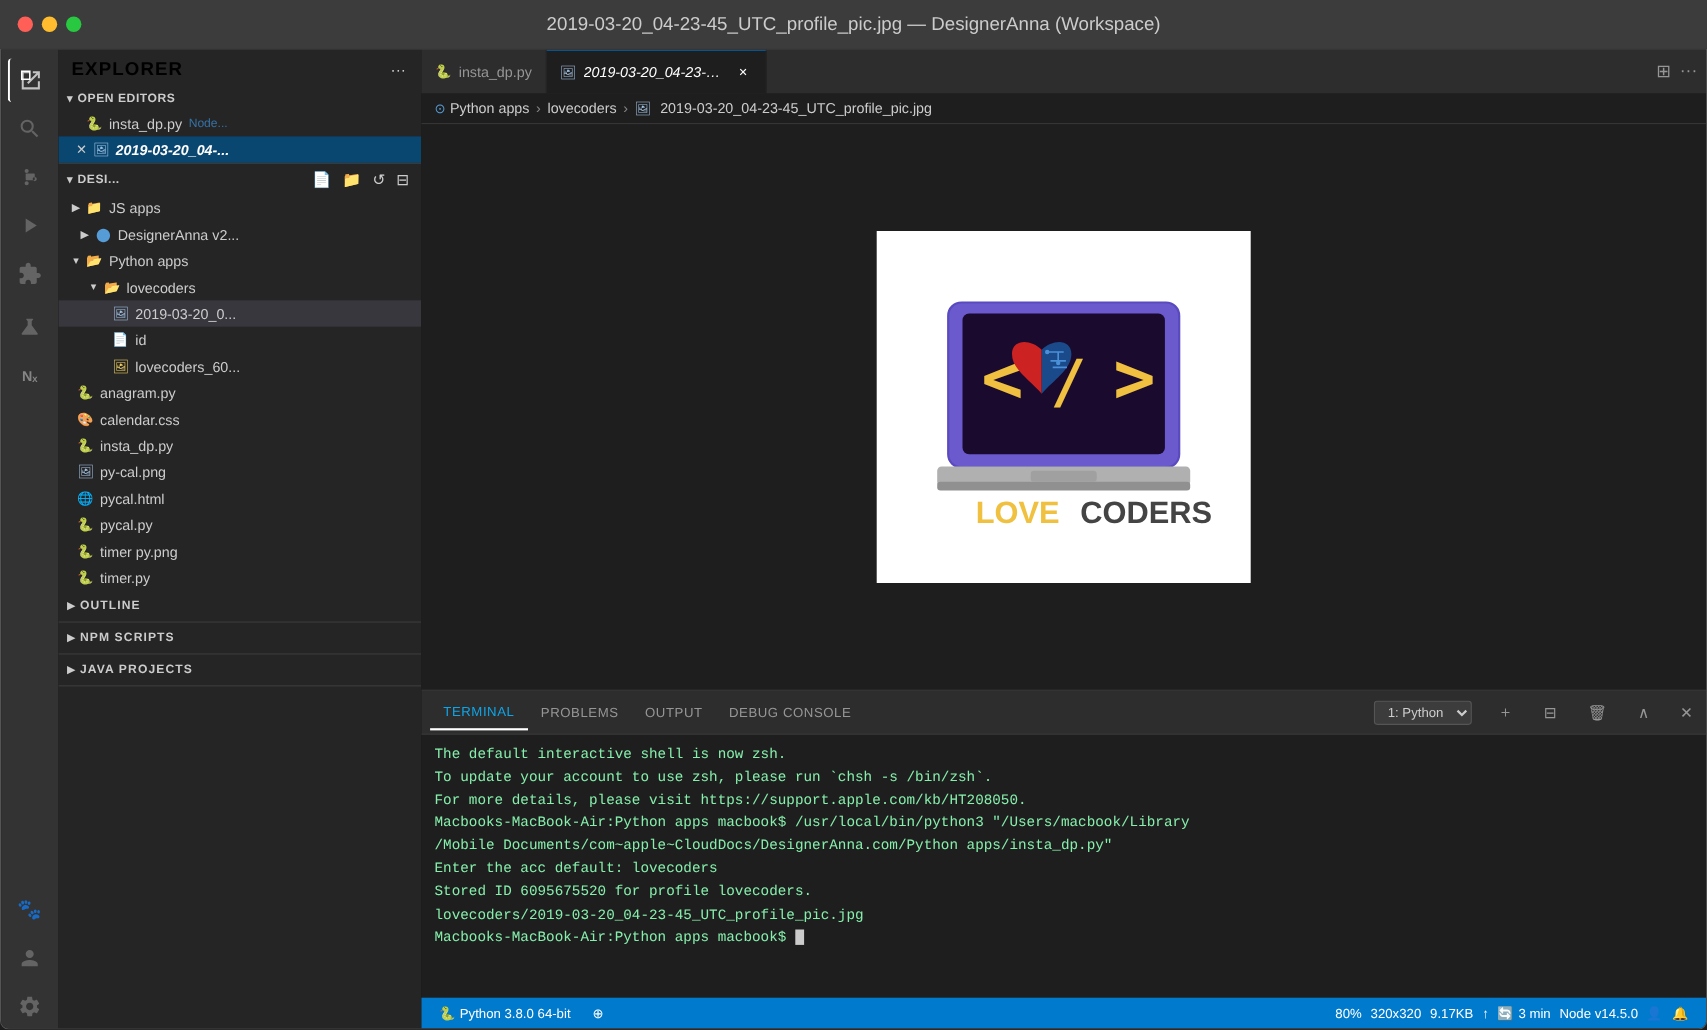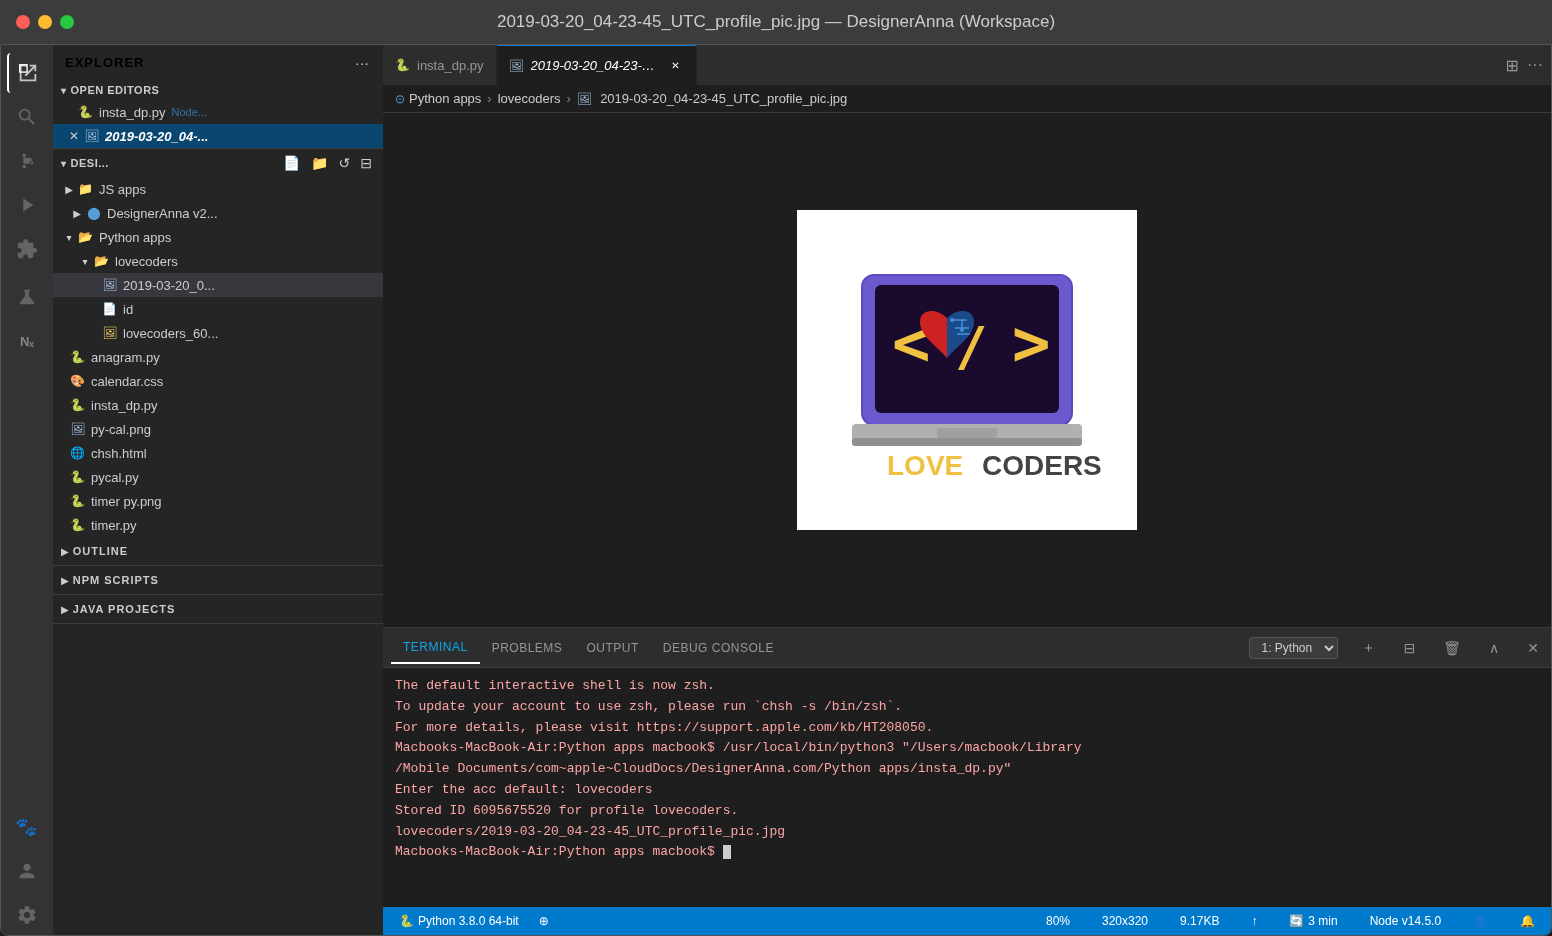--- a/index.html
+++ b/index.html
@@ -19,21 +19,21 @@
 
     
     .activity-bar { width: 52px; background: #333333; display: flex; flex-direction: column; align-items: center; padding-top: 8px; gap: 4px; flex-shrink: 0; }
     .activity-icon { width: 40px; height: 40px; display: flex; align-items: center; justify-content: center; border-radius: 4px; cursor: pointer; color: #858585; font-size: 20px; }
     .activity-icon.active { color: #ffffff; border-left: 2px solid #ffffff; }
     .activity-spacer { flex: 1; }
 
     
     .sidebar { width: 330px; background: #252526; display: flex; flex-direction: column; flex-shrink: 0; overflow: hidden; }
     .sidebar-header { display: flex; align-items: center; justify-content: space-between; padding: 8px 12px; height: 35px; }
-    .sidebar-title { color: #bbbbbbb; font-size: 13px; font-weight: 600; letter-spacing: 1px; text-transform: uppercase; }
+    .sidebar-title { color: #bbbbbbb; font-size: 17px; font-weight: 600; letter-spacing: 1px; text-transform: uppercase; }
     .sidebar-actions { display: flex; gap: 6px; color: #cccccc; }
     .sidebar-icon-btn { background: none; border: none; color: #cccccc; cursor: pointer; font-size: 14px; padding: 2px; }
 
     
     .explorer-content { flex: 1; overflow-y: auto; font-size: 13px; color: #cccccc; }
     .section-header { display: flex; align-items: center; padding: 4px 8px; cursor: pointer; user-select: none; color: #bbbbbbb; font-size: 11px; font-weight: 600; letter-spacing: 0.5px; }
     .section-chevron { margin-right: 4px; font-size: 10px; color: #cccccc; }
     
     
     .tree-item { display: flex; align-items: center; padding: 2px 0; cursor: pointer; height: 24px; }
@@ -80,28 +80,28 @@
     .logo-container { width: 340px; height: 320px; background: white; display: flex; align-items: center; justify-content: center; }
 
     
     .terminal-panel { background: #1e1e1e; border-top: 1px solid #3c3c3c; display: flex; flex-direction: column; height: 280px; flex-shrink: 0; }
     .terminal-tabs { display: flex; align-items: center; background: #2d2d2d; height: 40px; padding: 0 8px; border-bottom: 1px solid #3c3c3c; }
     .terminal-tab { padding: 8px 12px; font-size: 12px; cursor: pointer; text-transform: uppercase; letter-spacing: 0.5px; color: #969696; }
     .terminal-tab.active { color: #0ea5e9; border-bottom: 2px solid #ffffff; }
     .terminal-controls { margin-left: auto; display: flex; gap: 20px; align-items: center; }
     .terminal-select { background: #3c3c3c; color: #cccccc; border: 1px solid #555; padding: 2px 8px; font-size: 12px; border-radius: 3px; cursor: pointer; }
     .terminal-btn { background: none; border: none; color: #969696; cursor: pointer; font-size: 14px; padding: 2px 4px; }
-    .terminal-content { flex: 1; padding: 8px 12px; font-family: 'Courier New', monospace; font-size: 13px; color: #fca5a5; overflow-y: auto; background: #1e1e1e; line-height: 1.6; }
+    .terminal-content { flex: 1; padding: 8px 12px; font-family: 'Courier New', monospace; font-size: 13px; color: #86efac; overflow-y: auto; background: #1e1e1e; line-height: 1.6; }
     .terminal-line { white-space: pre-wrap; word-break: break-all; }
     .terminal-cursor { display: inline-block; width: 8px; height: 14px; background: #cccccc; vertical-align: middle; }
 
     
     .status-bar { background: #007acc; height: 28px; display: flex; align-items: center; padding: 0 12px; font-size: 12px; color: #ffffff; flex-shrink: 0; gap: 0; }
     .status-left { display: flex; align-items: center; gap: 12px; }
-    .status-right { margin-left: auto; display: flex; align-items: center; gap: 24px; }
+    .status-right { margin-left: auto; display: flex; align-items: center; gap: 0; }
     .status-item { display: flex; align-items: center; gap: 4px; cursor: pointer; padding: 0 4px; height: 100%; }
 
     
     .desi-toolbar { display: flex; gap: 4px; margin-left: 8px; }
     .desi-tool-btn { background: none; border: none; color: #cccccc; cursor: pointer; font-size: 14px; padding: 2px 3px; }
 
     
     ::-webkit-scrollbar { width: 6px; }
     ::-webkit-scrollbar-track { background: #1e1e1e; }
     ::-webkit-scrollbar-thumb { background: #424242; border-radius: 3px; }
@@ -276,21 +276,21 @@
 
         <div class="tree-item">
           <div class="tree-indent" style="width:16px;"></div>
           <div class="tree-file-icon" style="color:#a0c0e0;">🖼</div>
           <span class="tree-label">py-cal.png</span>
         </div>
 
         <div class="tree-item">
           <div class="tree-indent" style="width:16px;"></div>
           <div class="tree-file-icon" style="color:#e44b23;">🌐</div>
-          <span class="tree-label">chsh.html</span>
+          <span class="tree-label">pycal.html</span>
         </div>
 
         <div class="tree-item">
           <div class="tree-indent" style="width:16px;"></div>
           <div class="tree-file-icon icon-py">🐍</div>
           <span class="tree-label">pycal.py</span>
         </div>
 
         <div class="tree-item">
           <div class="tree-indent" style="width:16px;"></div>

